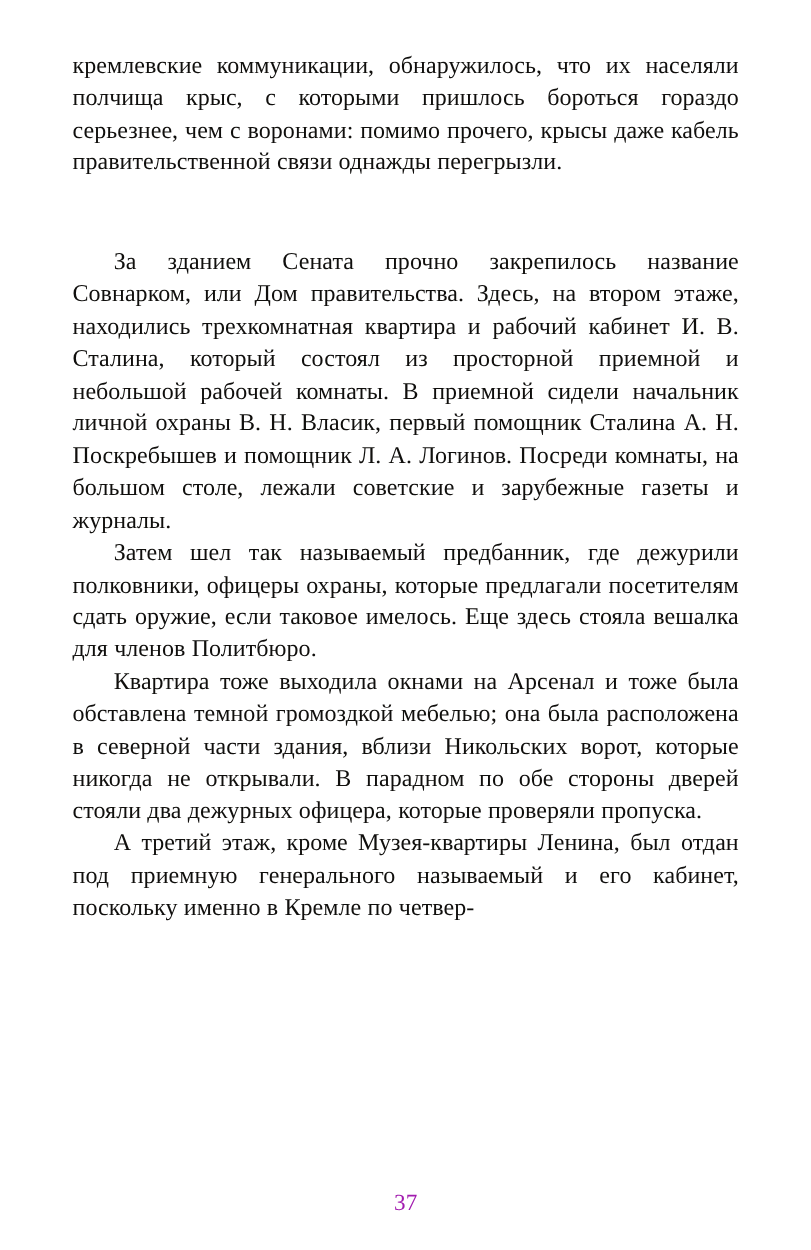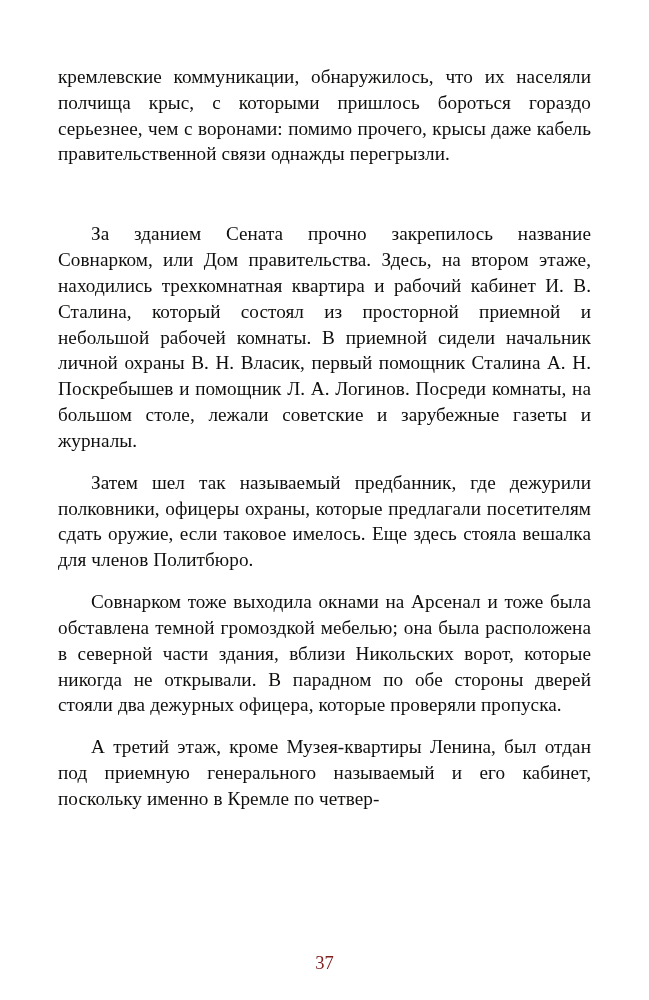--- a/index.html
+++ b/index.html
@@ -12,21 +12,21 @@
     background: #ffffff;
     font-family: "Liberation Serif", "DejaVu Serif", serif;
     color: #100f0d;
     overflow: hidden;
   }
   .page {
     position: relative;
     width: 649px;
     height: 1000px;
     box-sizing: border-box;
-    padding: 64px 58px 0 58px;
+    padding: 40px 58px 0 58px;
   }
   .block {
     font-size: 19.2px;
     line-height: 1.345;
     text-align: justify;
     text-justify: inter-word;
     letter-spacing: 0.05px;
     word-spacing: 0.2px;
   }
   .block p {
@@ -35,45 +35,45 @@
   .first-para {
     margin-bottom: 0;
   }
   .gap {
     height: 54px;
   }
   .indent {
     text-indent: 33px;
   }
   .body-group p + p {
-    margin-top: 16px;
+    margin-top: 0;
   }
   .folio {
     position: absolute;
     left: 0;
     right: 0;
     bottom: 26px;
     text-align: center;
     font-size: 18.5px;
     font-family: "Liberation Serif", "DejaVu Serif", serif;
-    color: #7f1d1d;
+    color: #a21caf;
   }
 </style>
 </head>
 <body>
 
 <div class="page">
 
   <div class="block">
     <p class="first-para">кремлевские коммуникации, обнаружилось, что их населяли полчища крыс, с которыми пришлось бороться гораздо серьезнее, чем с воронами: помимо прочего, крысы даже кабель правительственной связи однажды перегрызли.</p>
   </div>
 
   <div class="gap"></div>
 
   <div class="block body-group">
     <p class="indent">За зданием Сената прочно закрепилось название Совнарком, или Дом правительства. Здесь, на втором этаже, находились трехкомнатная квартира и рабочий кабинет И. В. Сталина, который состоял из просторной приемной и небольшой рабочей комнаты. В приемной сидели начальник личной охраны В. Н. Власик, первый помощник Сталина А. Н. Поскребышев и помощник Л. А. Логинов. Посреди комнаты, на большом столе, лежали советские и зарубежные газеты и журналы.</p>
     <p class="indent">Затем шел так называемый предбанник, где дежурили полковники, офицеры охраны, которые предлагали посетителям сдать оружие, если таковое имелось. Еще здесь стояла вешалка для членов Политбюро.</p>
-    <p class="indent">Совнарком тоже выходила окнами на Арсенал и тоже была обставлена темной громоздкой мебелью; она была расположена в северной части здания, вблизи Никольских ворот, которые никогда не открывали. В парадном по обе стороны дверей стояли два дежурных офицера, которые проверяли пропуска.</p>
+    <p class="indent">Квартира тоже выходила окнами на Арсенал и тоже была обставлена темной громоздкой мебелью; она была расположена в северной части здания, вблизи Никольских ворот, которые никогда не открывали. В парадном по обе стороны дверей стояли два дежурных офицера, которые проверяли пропуска.</p>
     <p class="indent">А третий этаж, кроме Музея-квартиры Ленина, был отдан под приемную генерального называемый и его кабинет, поскольку именно в Кремле по четвер-</p>
   </div>
 
   <div class="folio">37</div>
 </div>
 
 </body></html>

